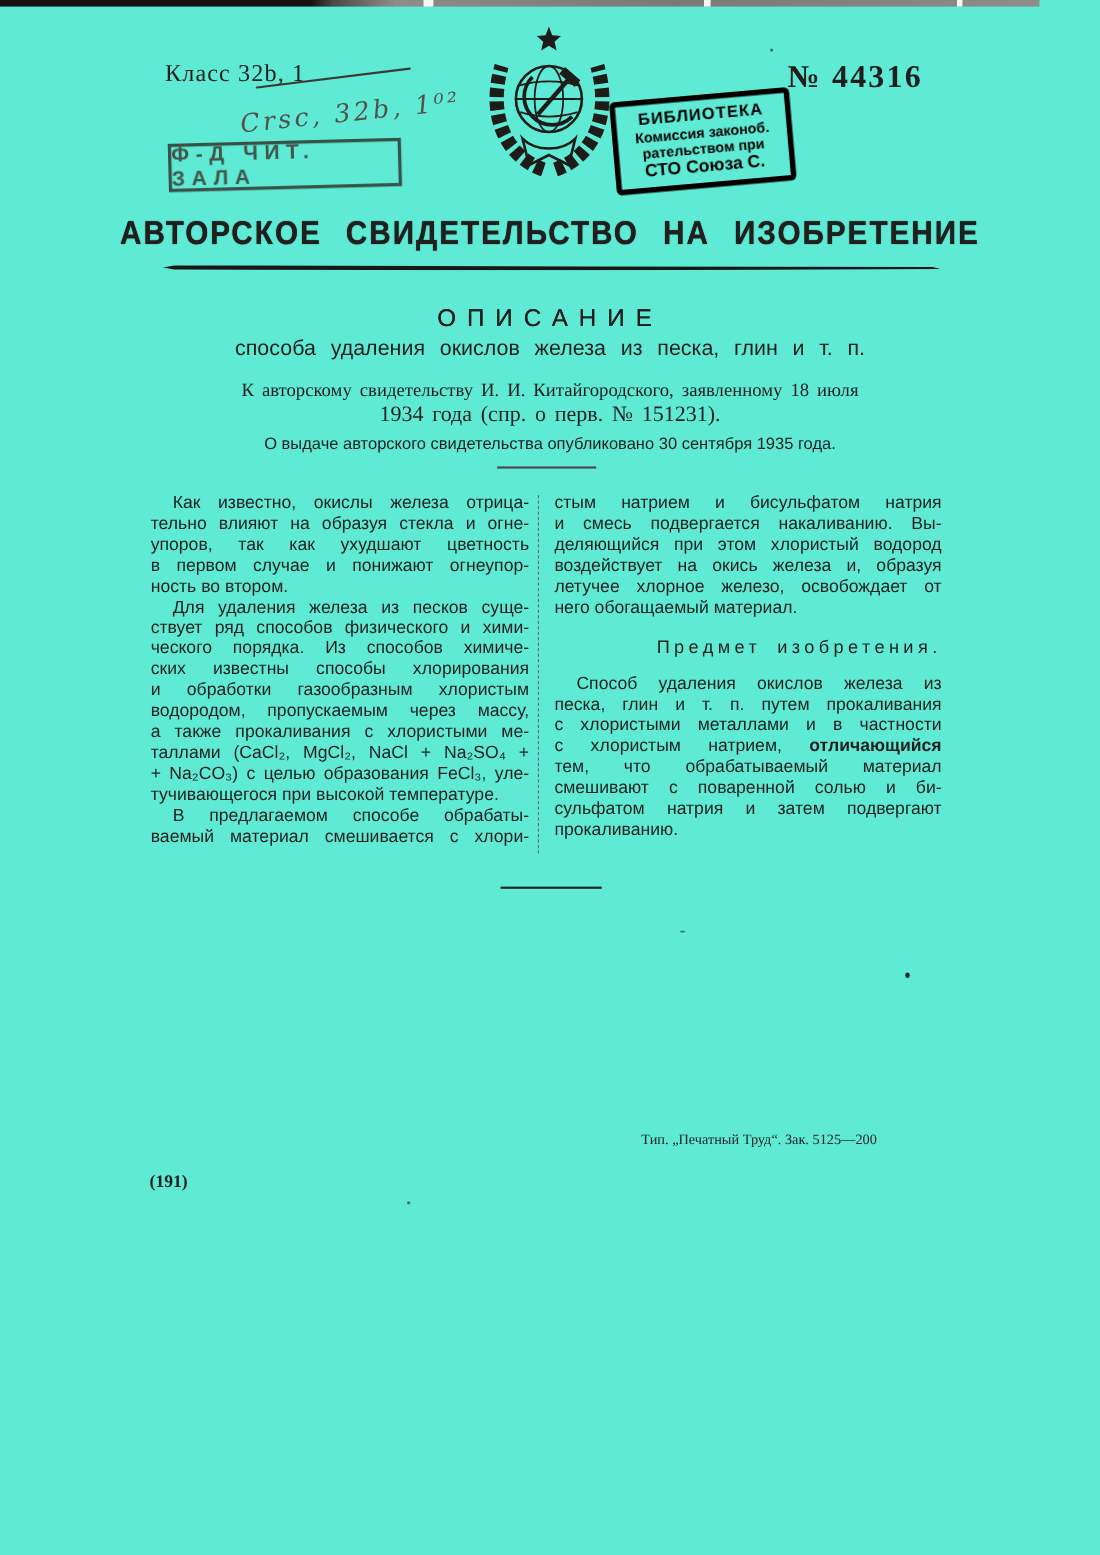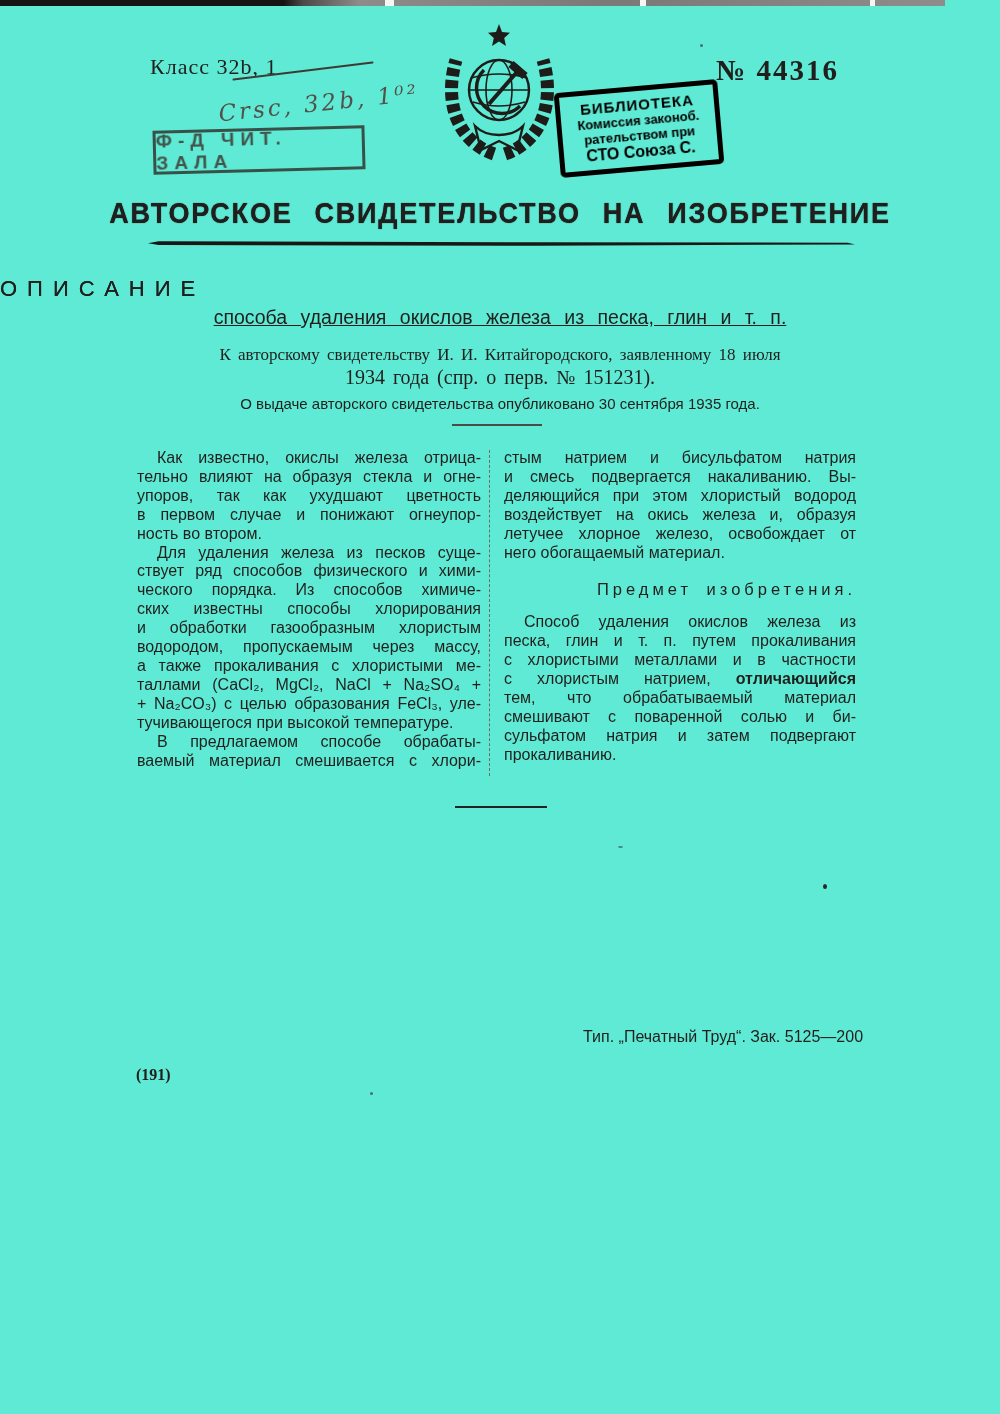--- a/index.html
+++ b/index.html
@@ -31,40 +31,40 @@
   .library-stamp .l1{font-size:15px; letter-spacing:1px;}
   .library-stamp .l2,.library-stamp .l3{font-size:13px;}
   .library-stamp .l4{font-size:16px;}
 
   .doc-type{top:196px; left:0; width:1000px; text-align:center;
     font-size:30px; font-weight:bold; letter-spacing:2px; word-spacing:14px;
     transform:scaleX(.9); transform-origin:500px 0; text-shadow:0 0 1px #1a1918; white-space:nowrap;}
   .title-rule{top:241px; left:148px; width:707px; height:5px; background:#181715;
     clip-path:polygon(0 45%,1.5% 5%,55% 25%,99% 35%,100% 70%,55% 95%,1.5% 80%);}
 
-  .descr-title{top:276px; left:0; width:1000px; text-align:left; font-size:22px; letter-spacing:10px; text-shadow:0 0 .5px #201f1d;}
-  .descr-subtitle{top:306px; left:0; width:1000px; text-align:center; font-size:19.5px; word-spacing:8px;text-decoration:underline;}
+  .descr-title{top:276px; left:0; width:1000px; text-align:center; font-size:22px; letter-spacing:10px; text-shadow:0 0 .5px #201f1d;}
+  .descr-subtitle{top:306px; left:0; width:1000px; text-align:center; font-size:19.5px; word-spacing:8px;}
   .grant-line1{top:345px; left:0; width:1000px; text-align:center; font-family:"Liberation Serif",serif; font-size:17px; word-spacing:3px;}
   .grant-line2{top:366px; left:0; width:1000px; text-align:center; font-family:"Liberation Serif",serif; font-size:20px; word-spacing:3px;}
   .pub-line{top:395px; left:0; width:1000px; text-align:center; font-family:Liberation Sans, sans-serif; font-size:15px;}
   .small-rule{top:424px; left:452px; width:90px; height:2px; background:#4d4b47;}
 
   
   .col{font-size:16px; line-height:18.9px;}
   .col-left{top:449px; left:137px; width:344px;}
   .col-right{top:449px; left:504px; width:352px;}
   .col-divider{top:450px; left:489px; height:326px; width:0; border-left:1.5px dashed #6e6c68;}
   .tline{text-align:justify; text-align-last:justify;}
   .tline.last{text-align-last:left;}
   .tline.ind{text-indent:20px;}
   .claim-heading{margin-top:18px; margin-bottom:14px; text-align:right; letter-spacing:4px; word-spacing:6px; font-size:16.5px;}
 
   .mid-rule{top:806px; left:455px; width:92px; height:2px; background:#242321;}
 
-  .printer-line{top:1028px; left:583px; font-family:Liberation Sans, sans-serif; font-size:16px;}
+  .printer-line{top:1028px; left:583px; font-family:Liberation Serif, serif; font-size:13px;}
   .sheet-number{top:1066px; left:136px; font-family:"Liberation Serif",serif; font-size:16px; font-weight:bold;}
 
   .speck{background:#2a2824; border-radius:50%;}
 </style>
 </head>
 <body>
 
 <div class="page">
 
   <div class="abs scan-band"></div>

